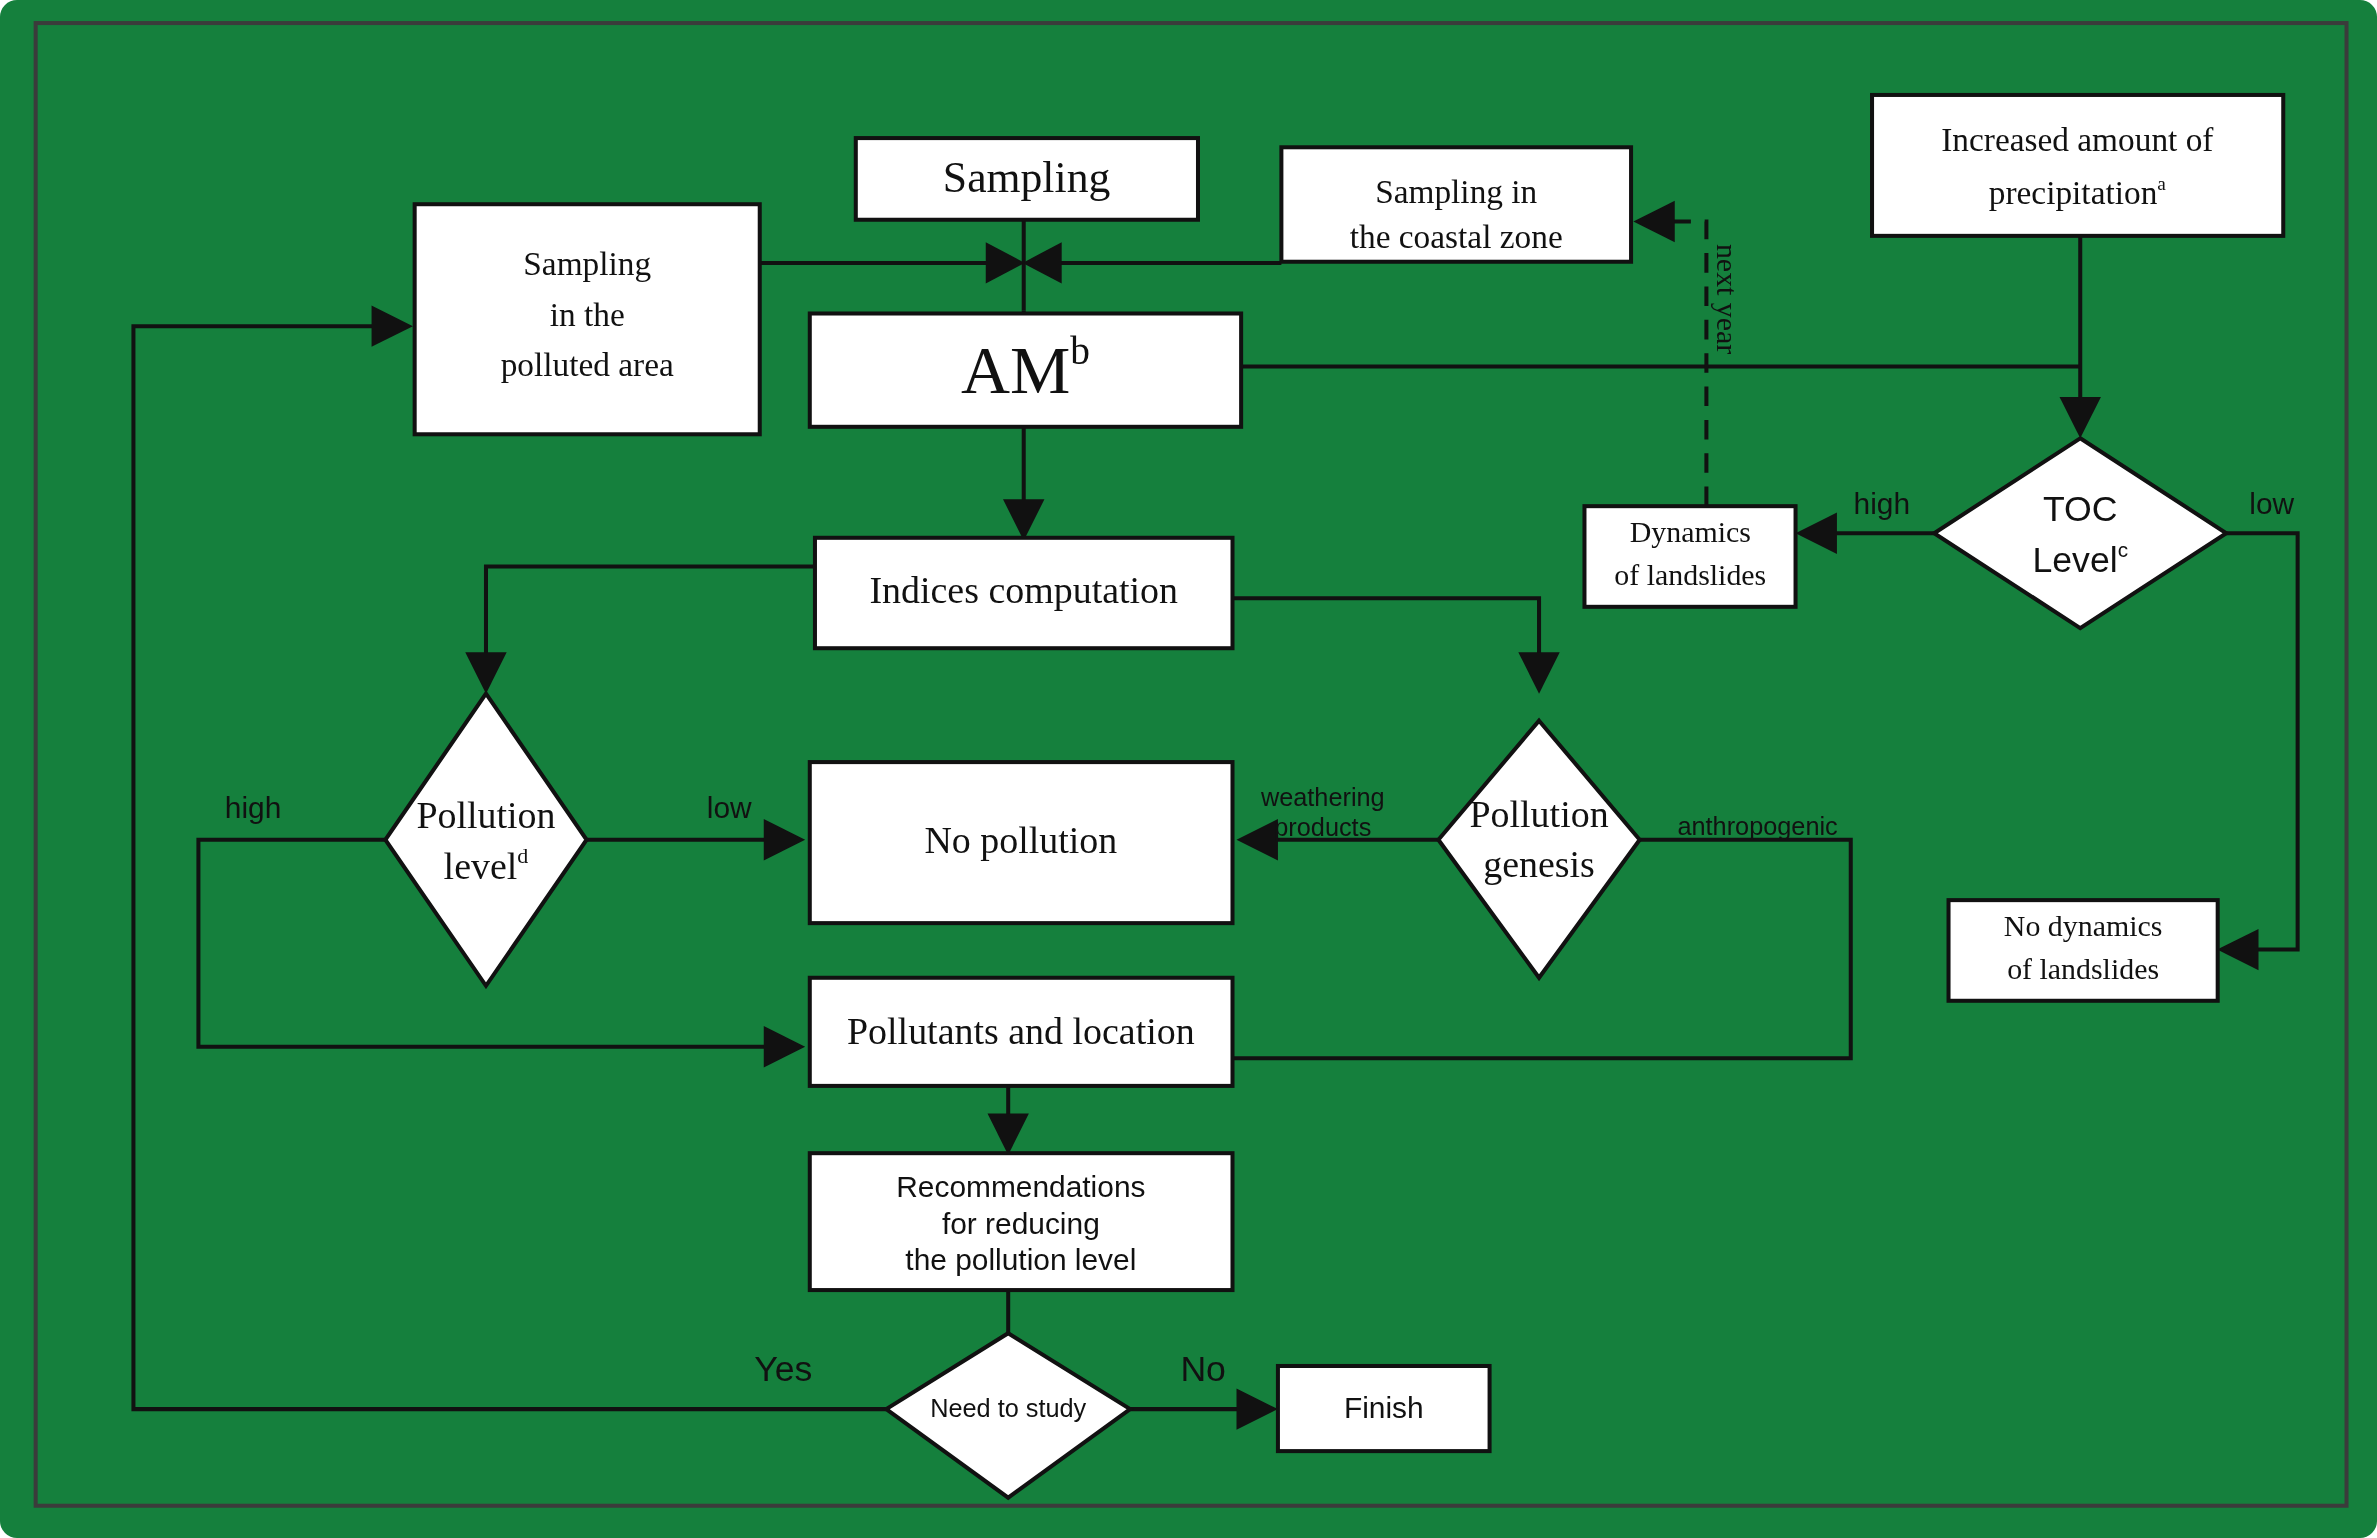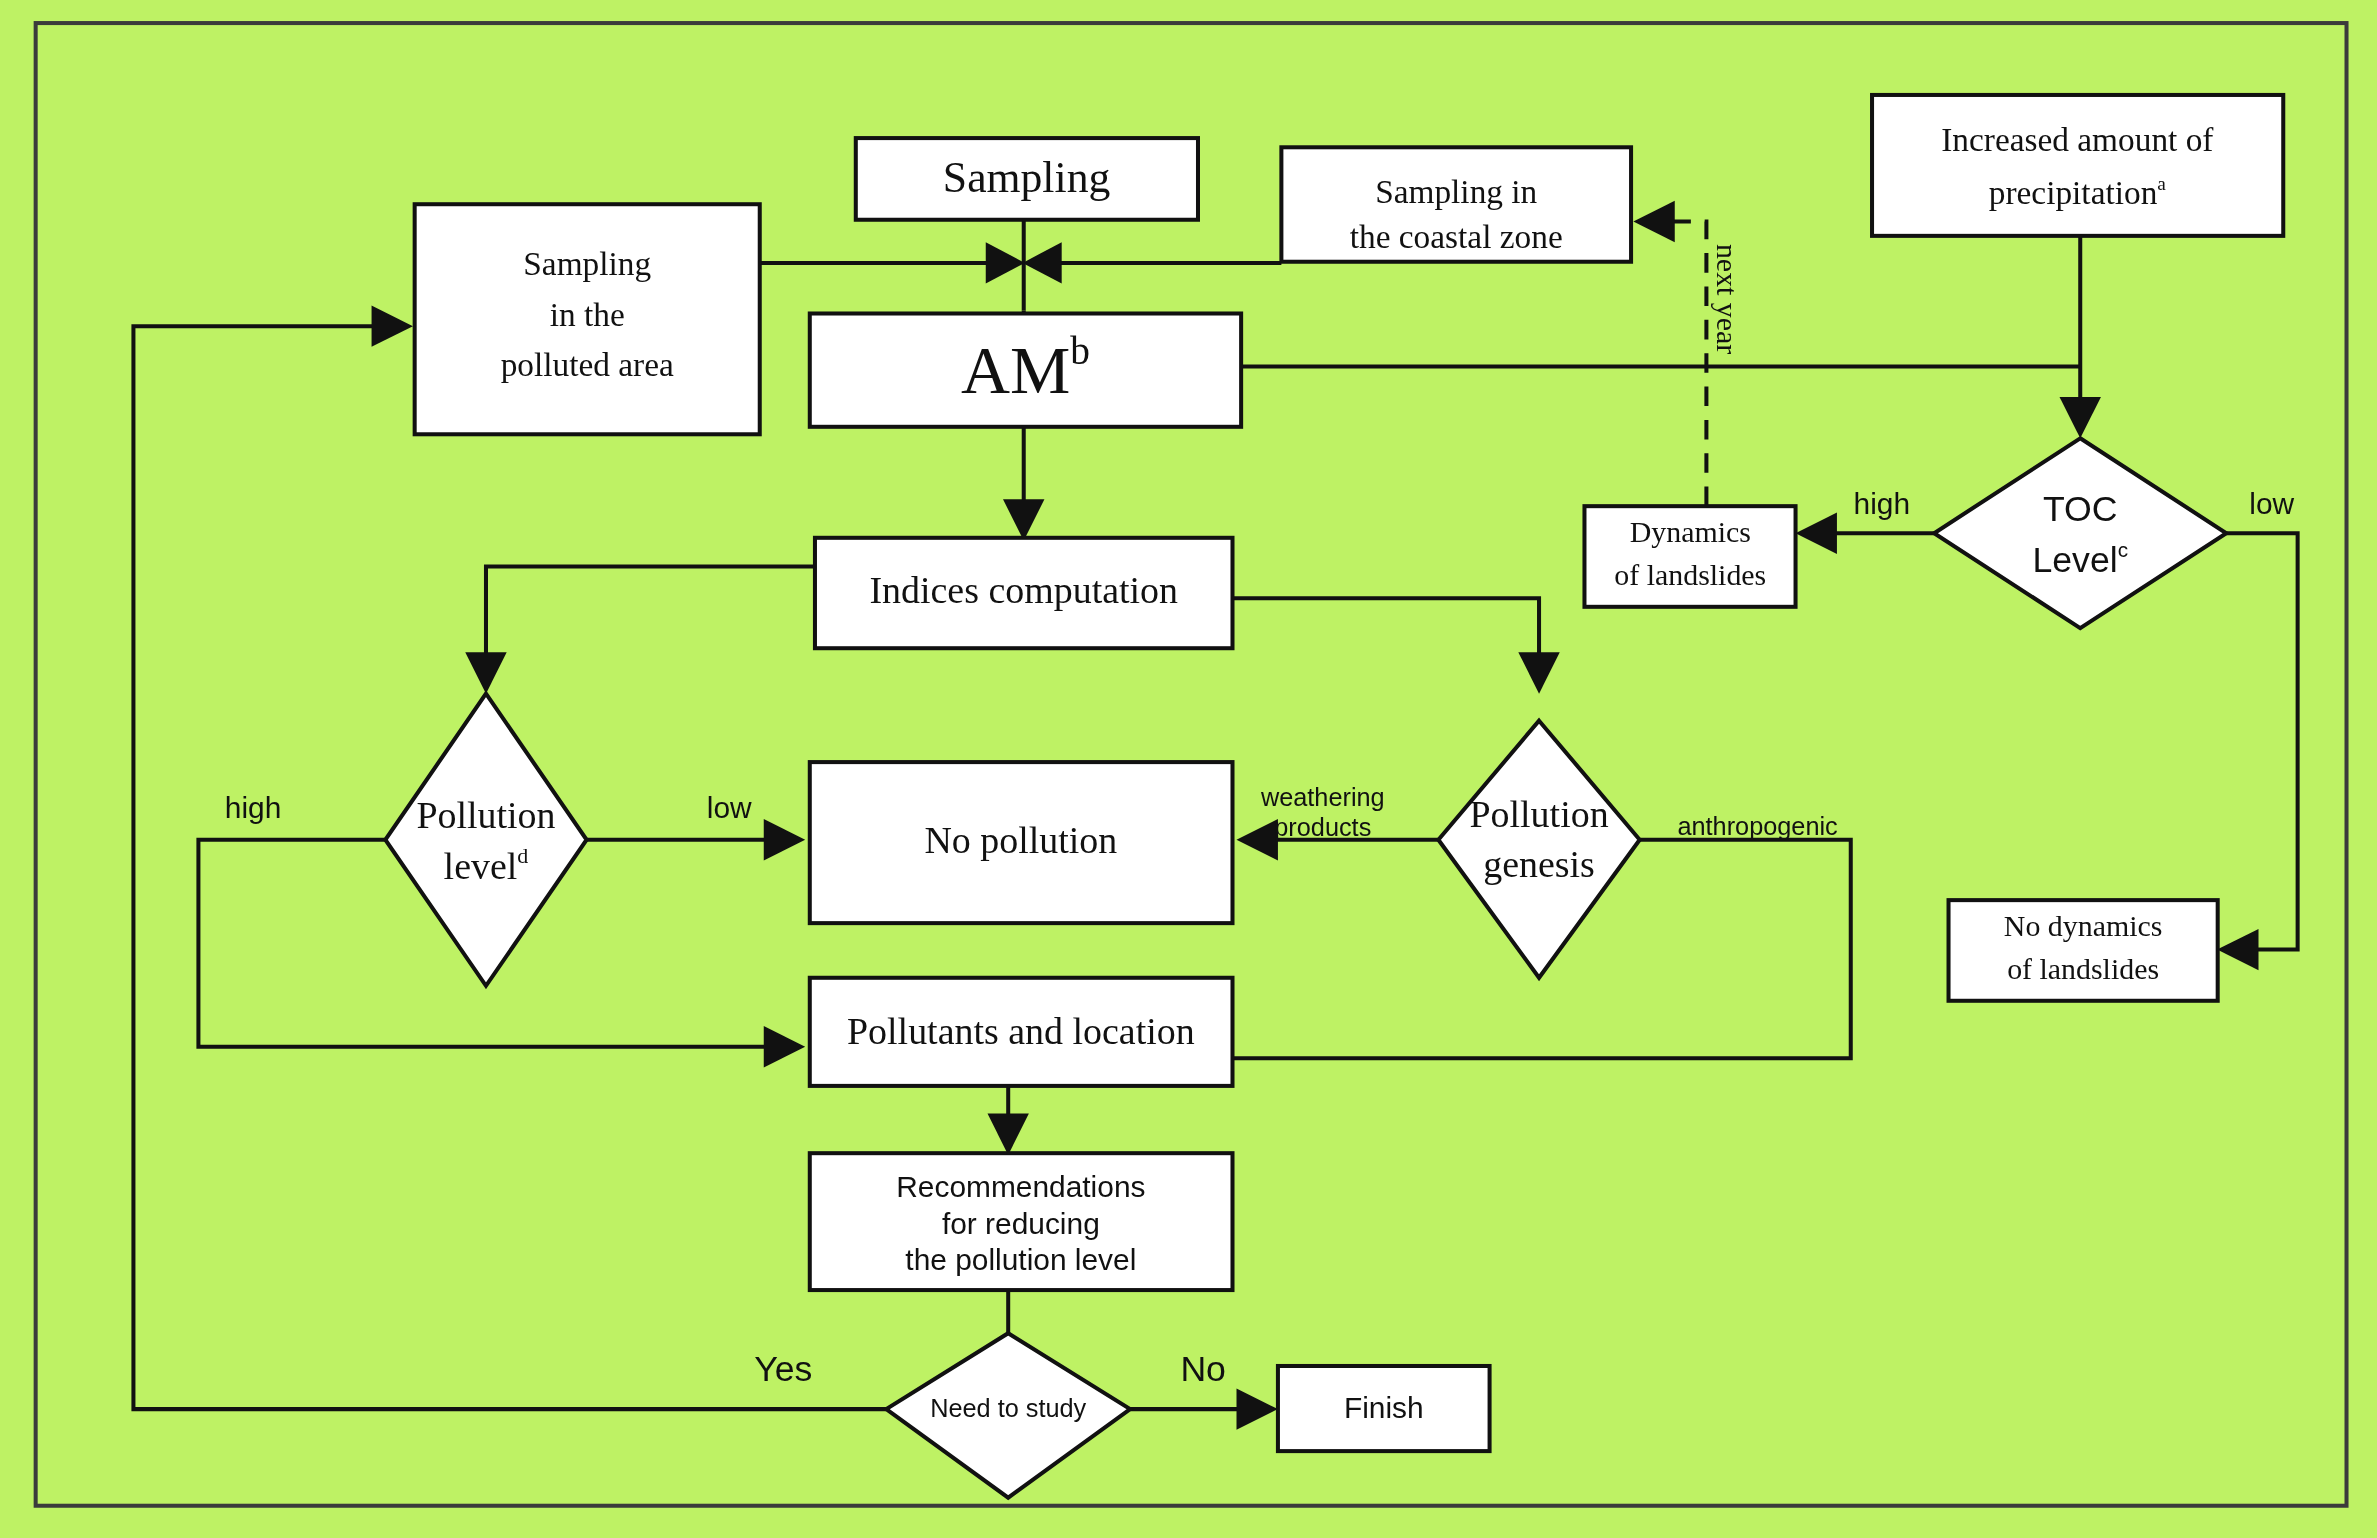--- a/index.html
+++ b/index.html
@@ -4,22 +4,23 @@
 <style>
   html, body {
     margin: 0;
     padding: 0;
     background: #ffffff;
   }
   #canvas {
     position: relative;
     width: 2377px;
     height: 1538px;
-    background: #bef264;
+    background: #15803d;
     font-family: "Liberation Serif", "DejaVu Serif", serif;
+    border-radius: 17px;
   }
   svg#flow {
     position: absolute;
     top: 0;
     left: 0;
     width: 2377px;
     height: 1538px;
     display: block;
   }
   .frame {

